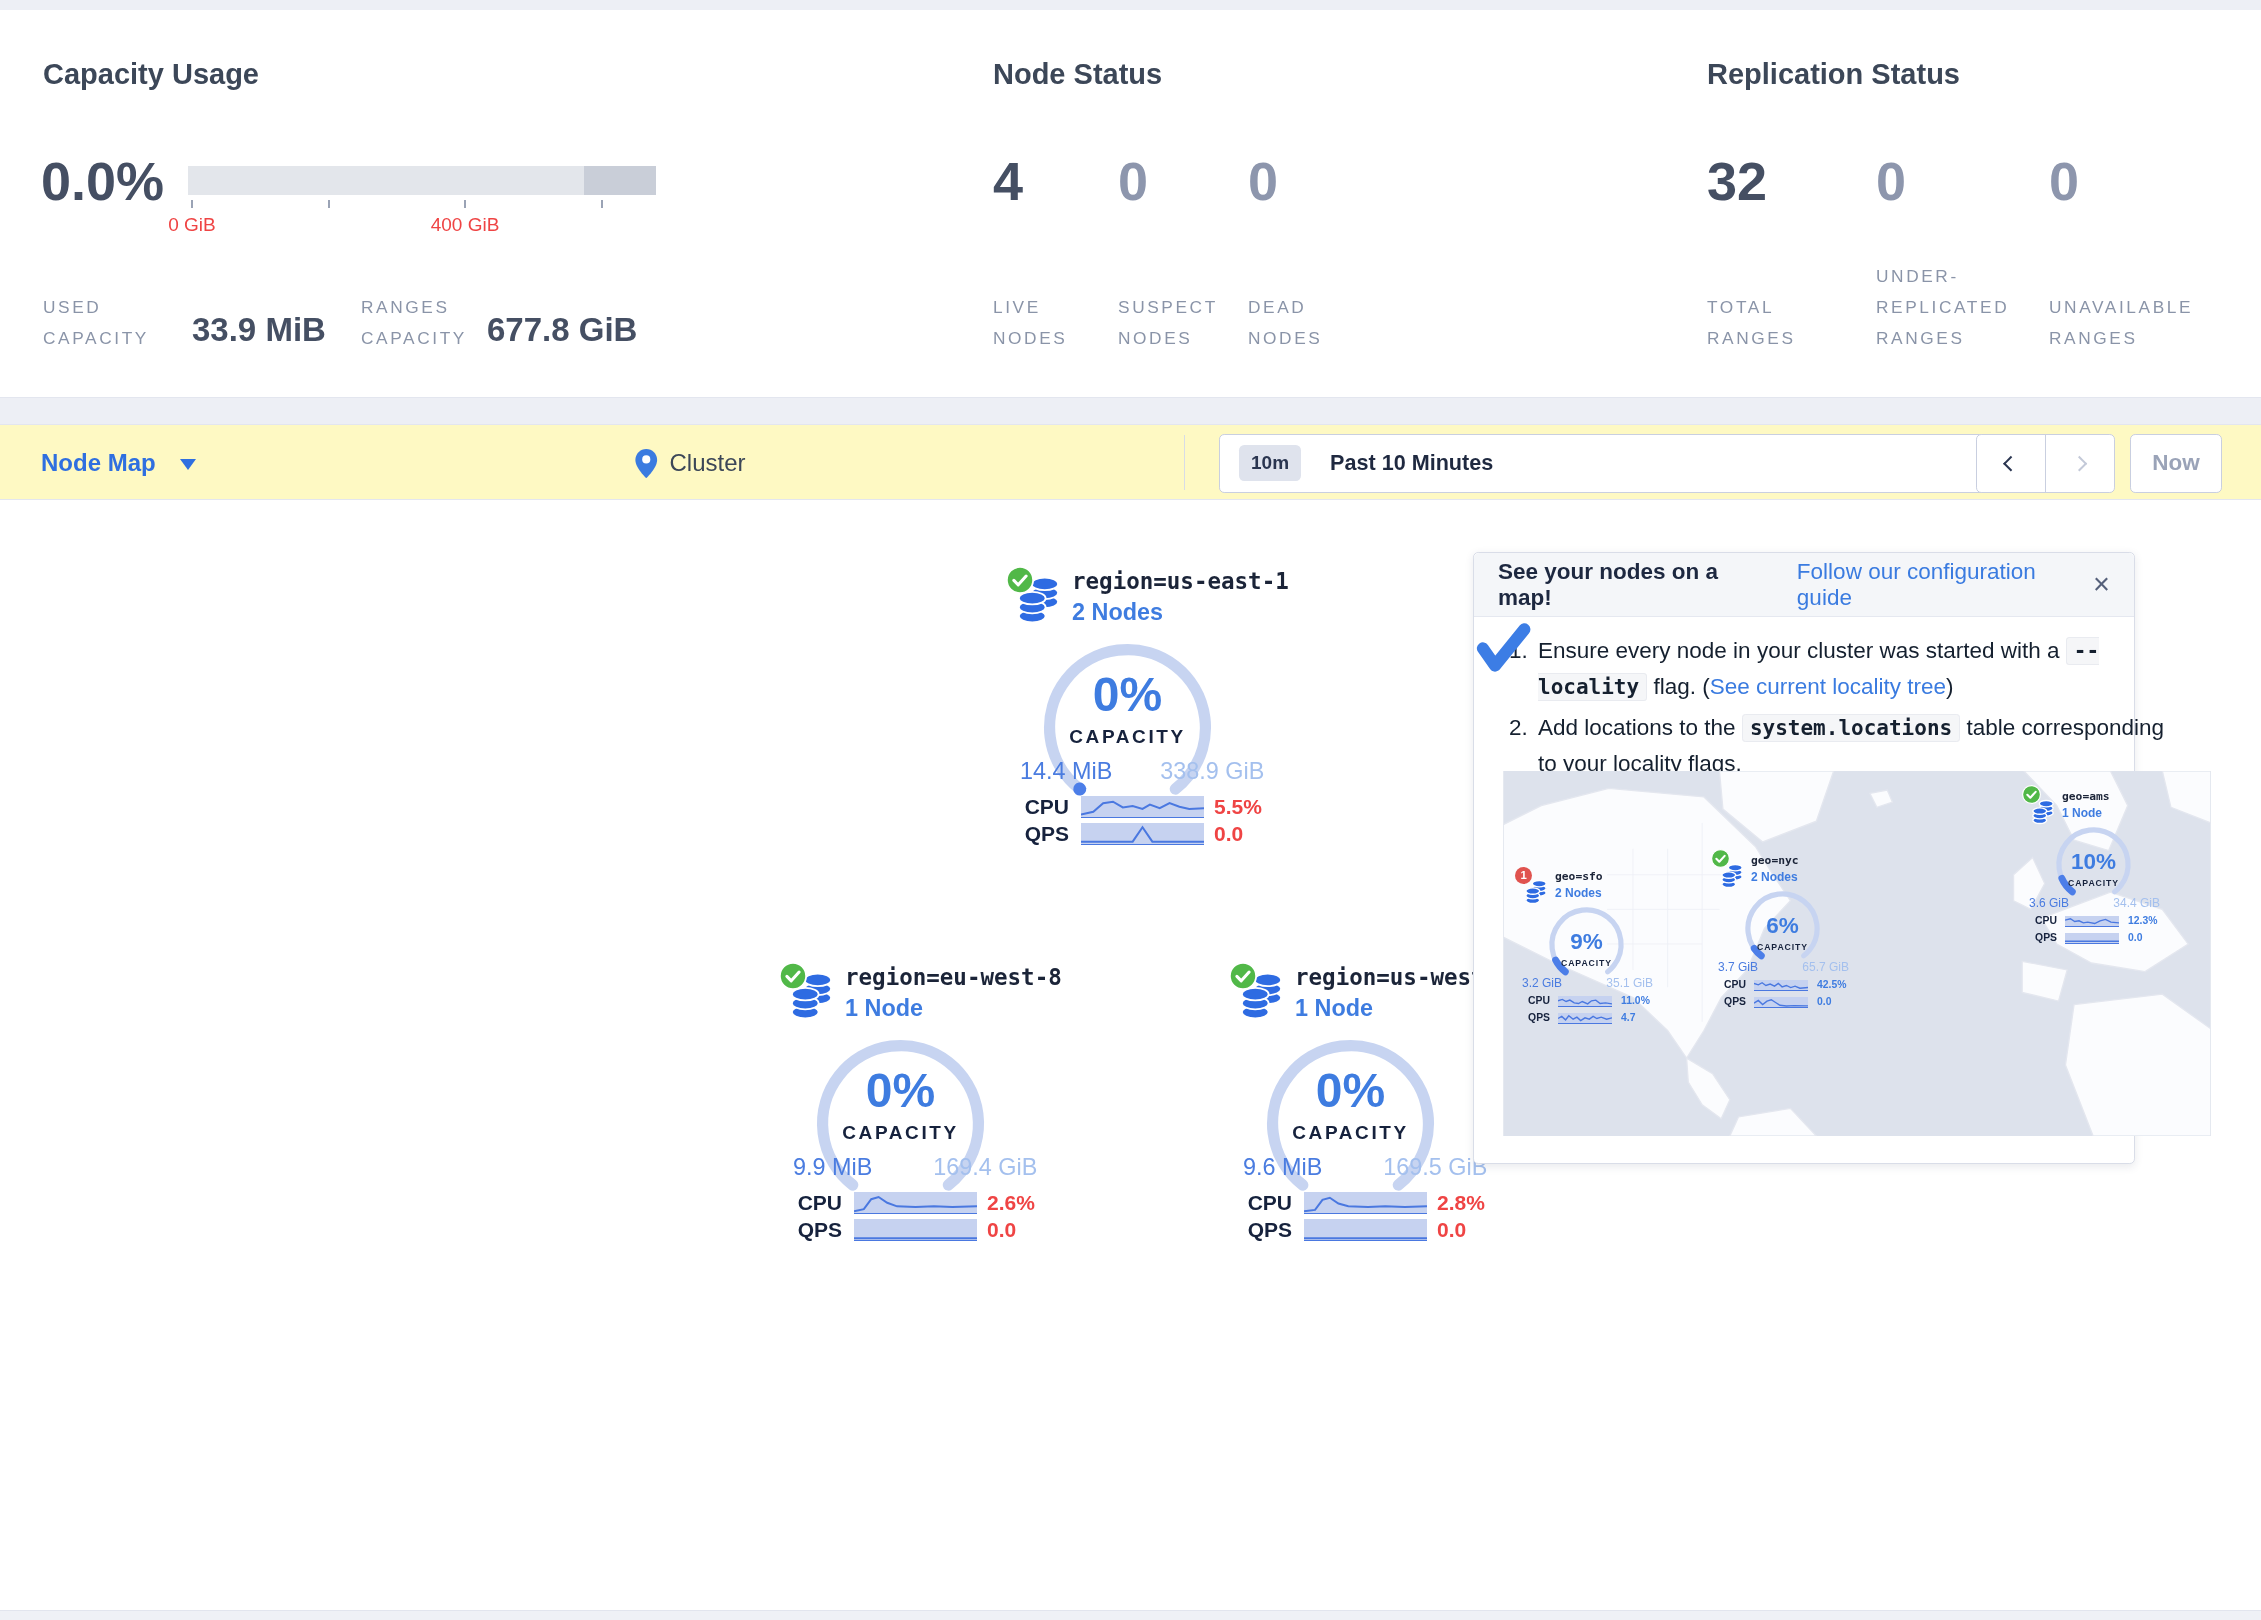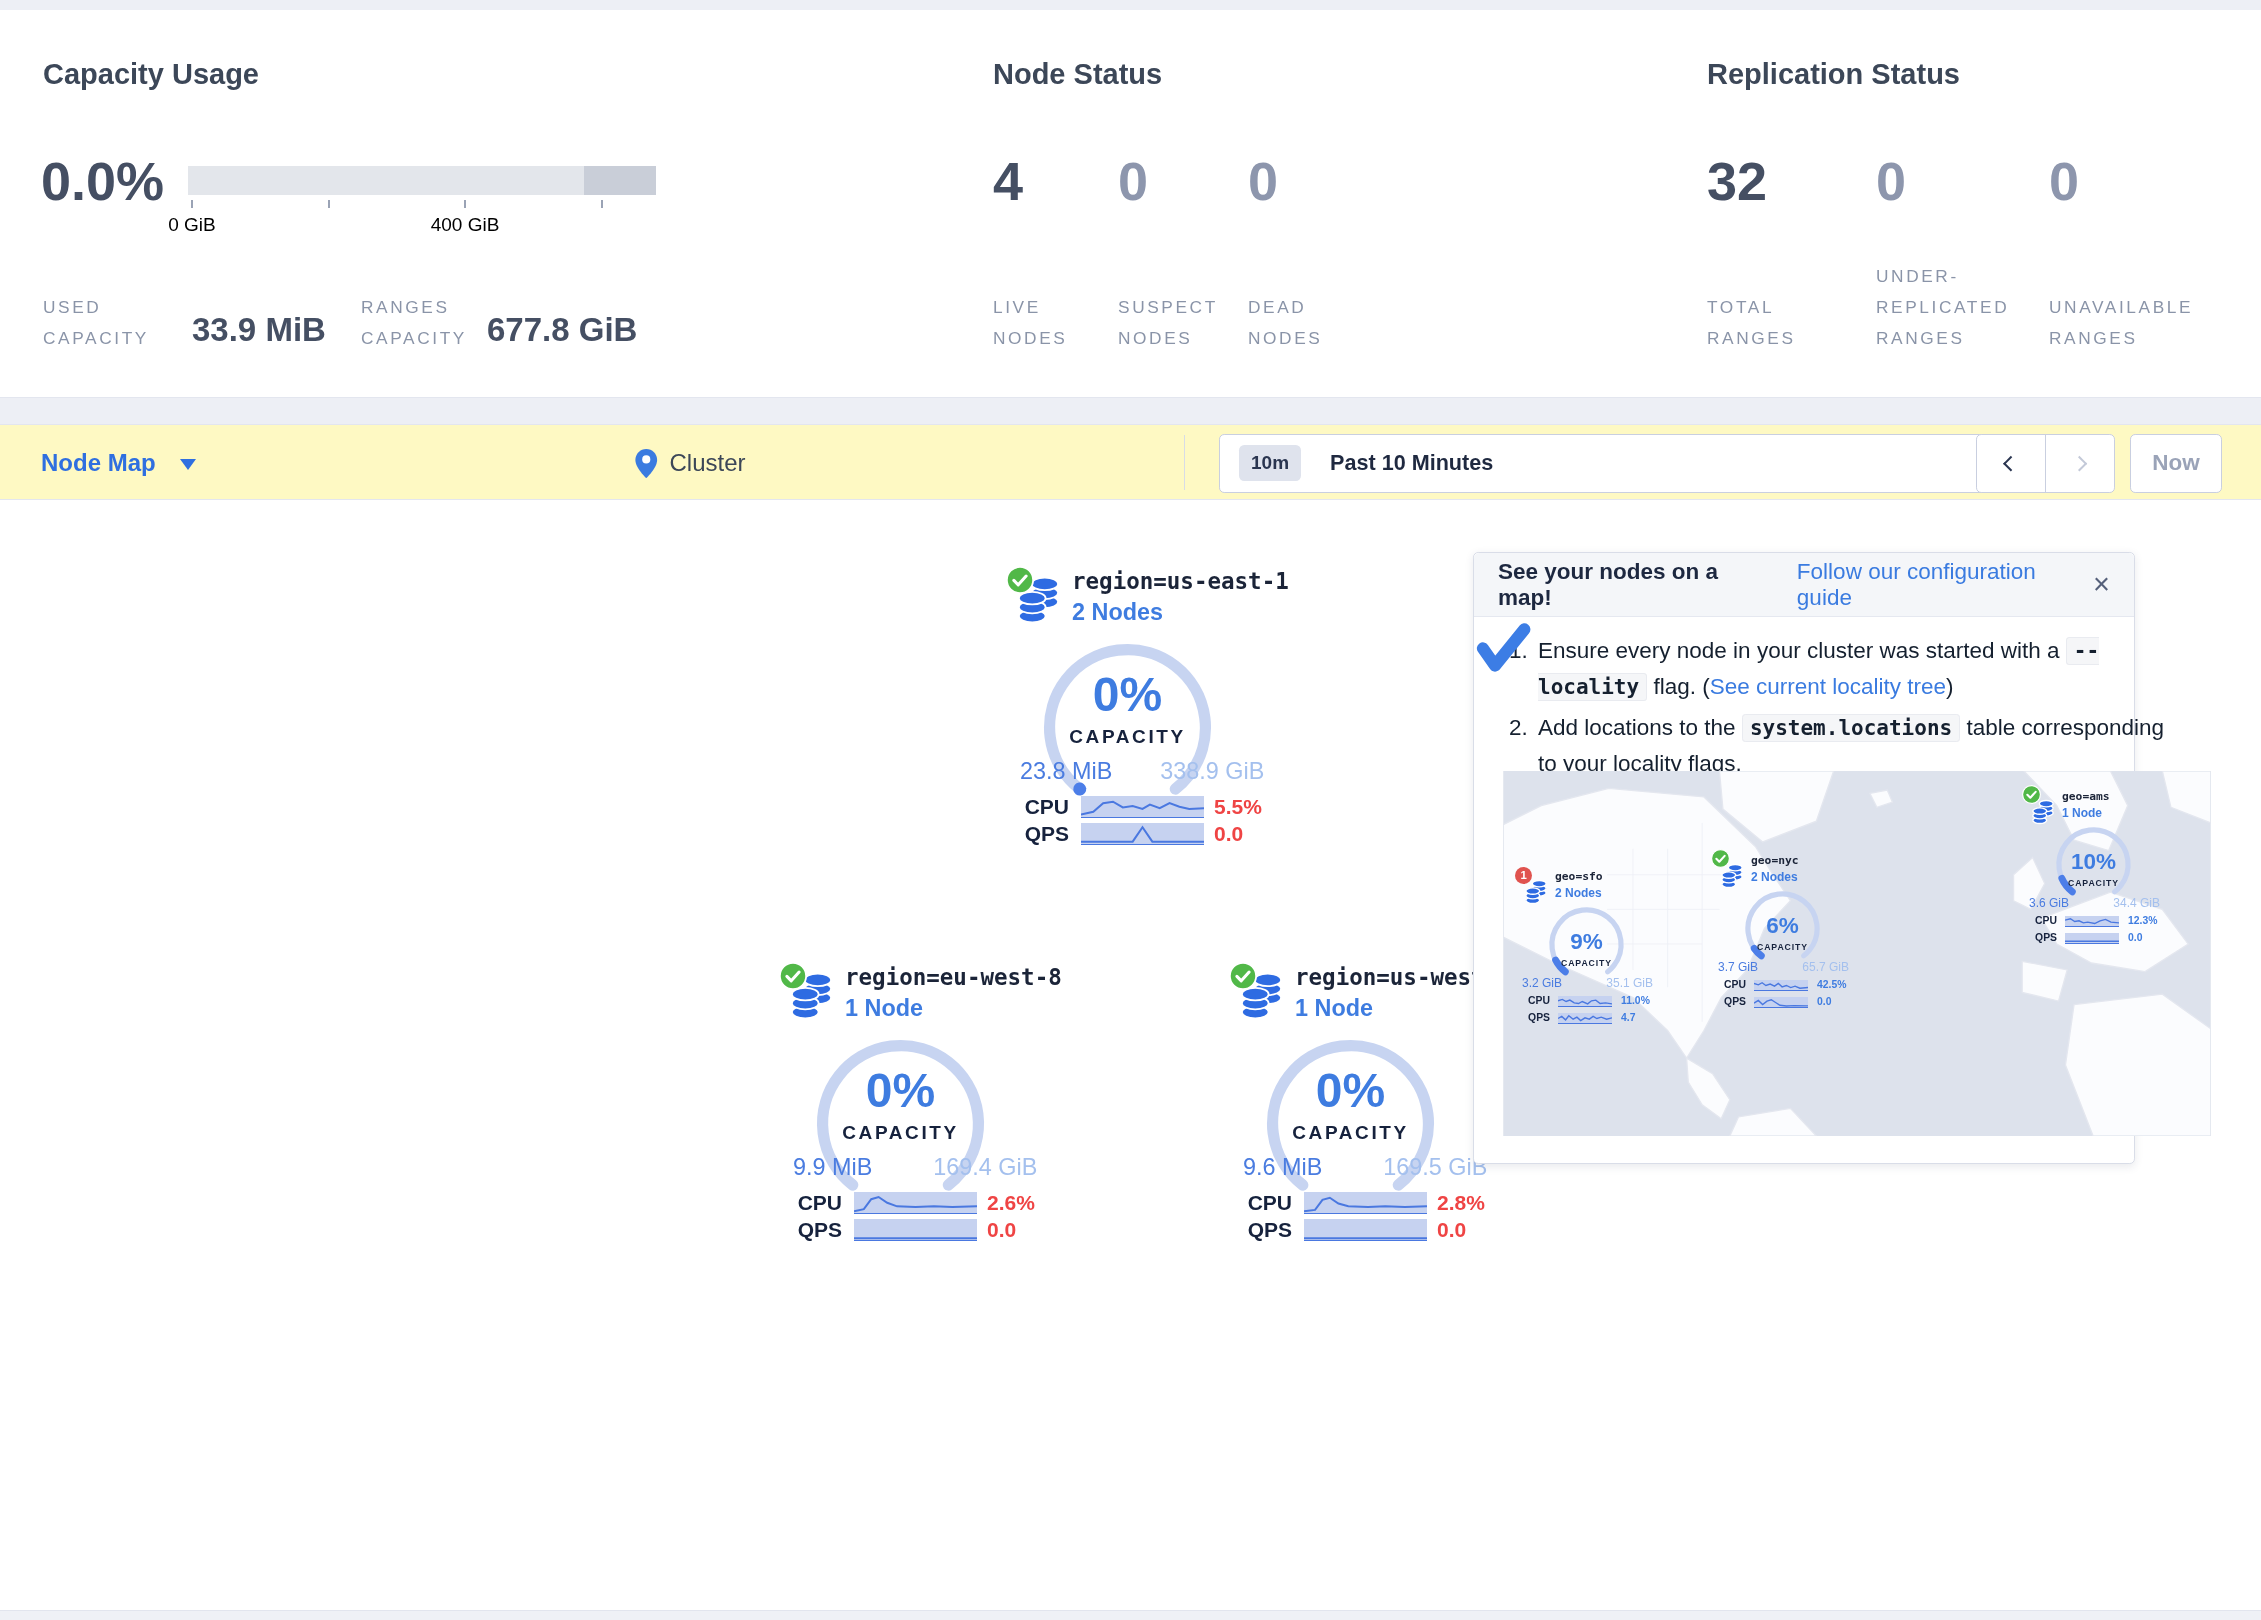--- a/index.html
+++ b/index.html
@@ -14,21 +14,21 @@
   .big-num { position:absolute; font-size:54px; font-weight:bold; color:#454f63; }
   .big-num.dim { color:#8d96ad; }
   .stat-label { position:absolute; font-size:17.3px; letter-spacing:2.6px; color:#8a94a8;
     line-height:31px; white-space:pre-line; }
   .stat-value { position:absolute; font-size:33px; font-weight:bold; color:#454f63; }
 
   
   #cap-bar { position:absolute; left:188px; top:156px; width:468px; height:29px; background:#e3e6eb; }
   #cap-bar-dark { position:absolute; left:396px; top:0; width:72px; height:29px; background:#c9ced8; }
   .cap-tick { position:absolute; top:190px; width:1.7px; height:7.8px; background:#9aa3b5; }
-  .cap-tick-label { position:absolute; top:204px; font-size:19px; color:#000000; transform:translateX(-50%); }
+  .cap-tick-label { position:absolute; top:204px; font-size:19px; color:#ef4444; transform:translateX(-50%); }
 
   
   #toolbar { position:absolute; left:0; top:424px; width:2261px; height:76px; background:#fef9c3;
     border-top:0.9px solid #e3e6ef; border-bottom:0.9px solid #e3e6ef; }
   #toolbar-divider { position:absolute; left:1184px; top:10.4px; width:0.9px; height:55px; background:#d8dce6; }
   #view-selector { position:absolute; left:41px; top:19px; height:38px; display:flex; align-items:center;
     color:#2f6fe0; font-size:24px; font-weight:bold; cursor:pointer; }
   .caret-down { width:0; height:0; border-left:8.7px solid transparent; border-right:8.7px solid transparent;
     border-top:11.3px solid #2f6fe0; margin-left:24px; margin-top:3.5px; }
   #breadcrumb { position:absolute; left:635px; top:19px; height:38px; display:flex; align-items:center;
@@ -236,21 +236,21 @@
       <div class="region-nodes">2 Nodes</div>
       <div class="gauge-wrap">
         <svg width="187" height="187" viewBox="0 0 216 216">
           <circle class="gauge-track" cx="108" cy="108" r="90" pathLength="100" stroke-dasharray="79 21" transform="rotate(127.8 108 108)"></circle>
           <circle class="gauge-fill" cx="108" cy="108" r="90" pathLength="100" stroke-dasharray="0 100" transform="rotate(127.8 108 108)"></circle>
         </svg>
         <div class="gauge-pct">0%</div>
         <div class="gauge-cap">CAPACITY</div>
       </div>
       <div class="cap-values">
-        <span class="cap-used">23.8 MiB</span>
+        <span class="cap-used">14.4 MiB</span>
         <span class="cap-total">338.9 GiB</span>
       </div>
       <div class="metric-row cpu">
         <span class="metric-label">CPU</span>
         <span class="spark">
           <svg viewBox="0 0 100 30" preserveAspectRatio="none">
               <polyline points="0,26 10,22 18,10 26,8 34,16 42,14 50,18 56,12 64,17 72,10 80,15 88,18 100,17"></polyline>
             </svg>
         </span>
         <span class="metric-value">5.5%</span>

